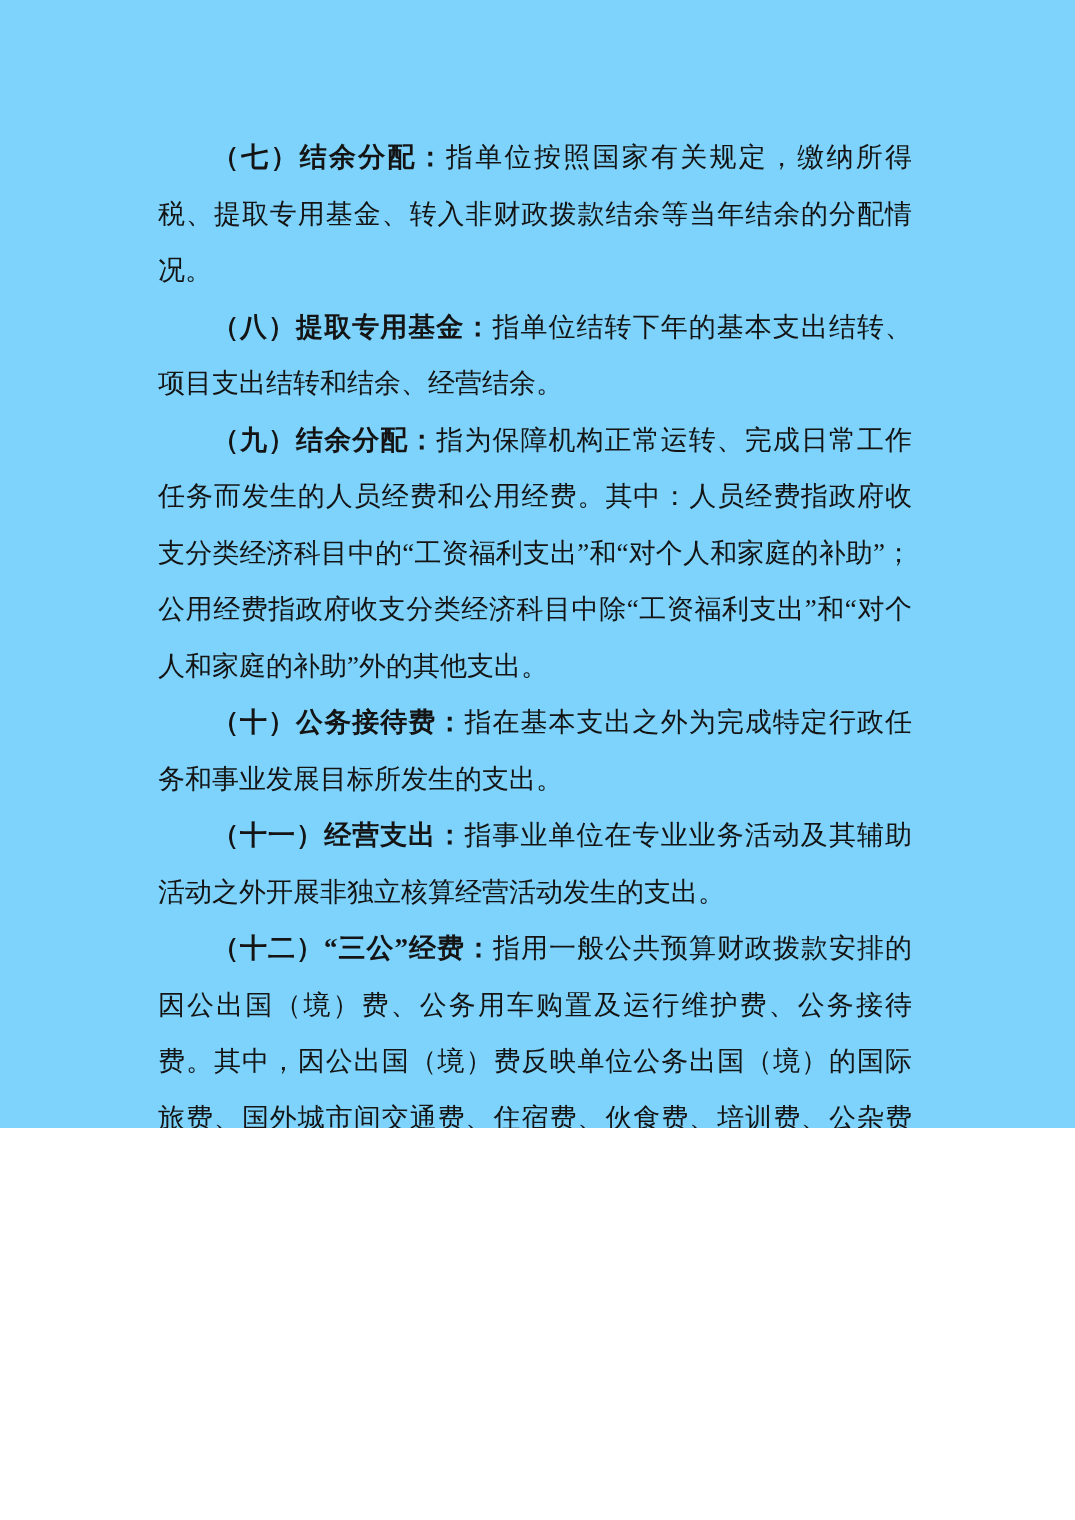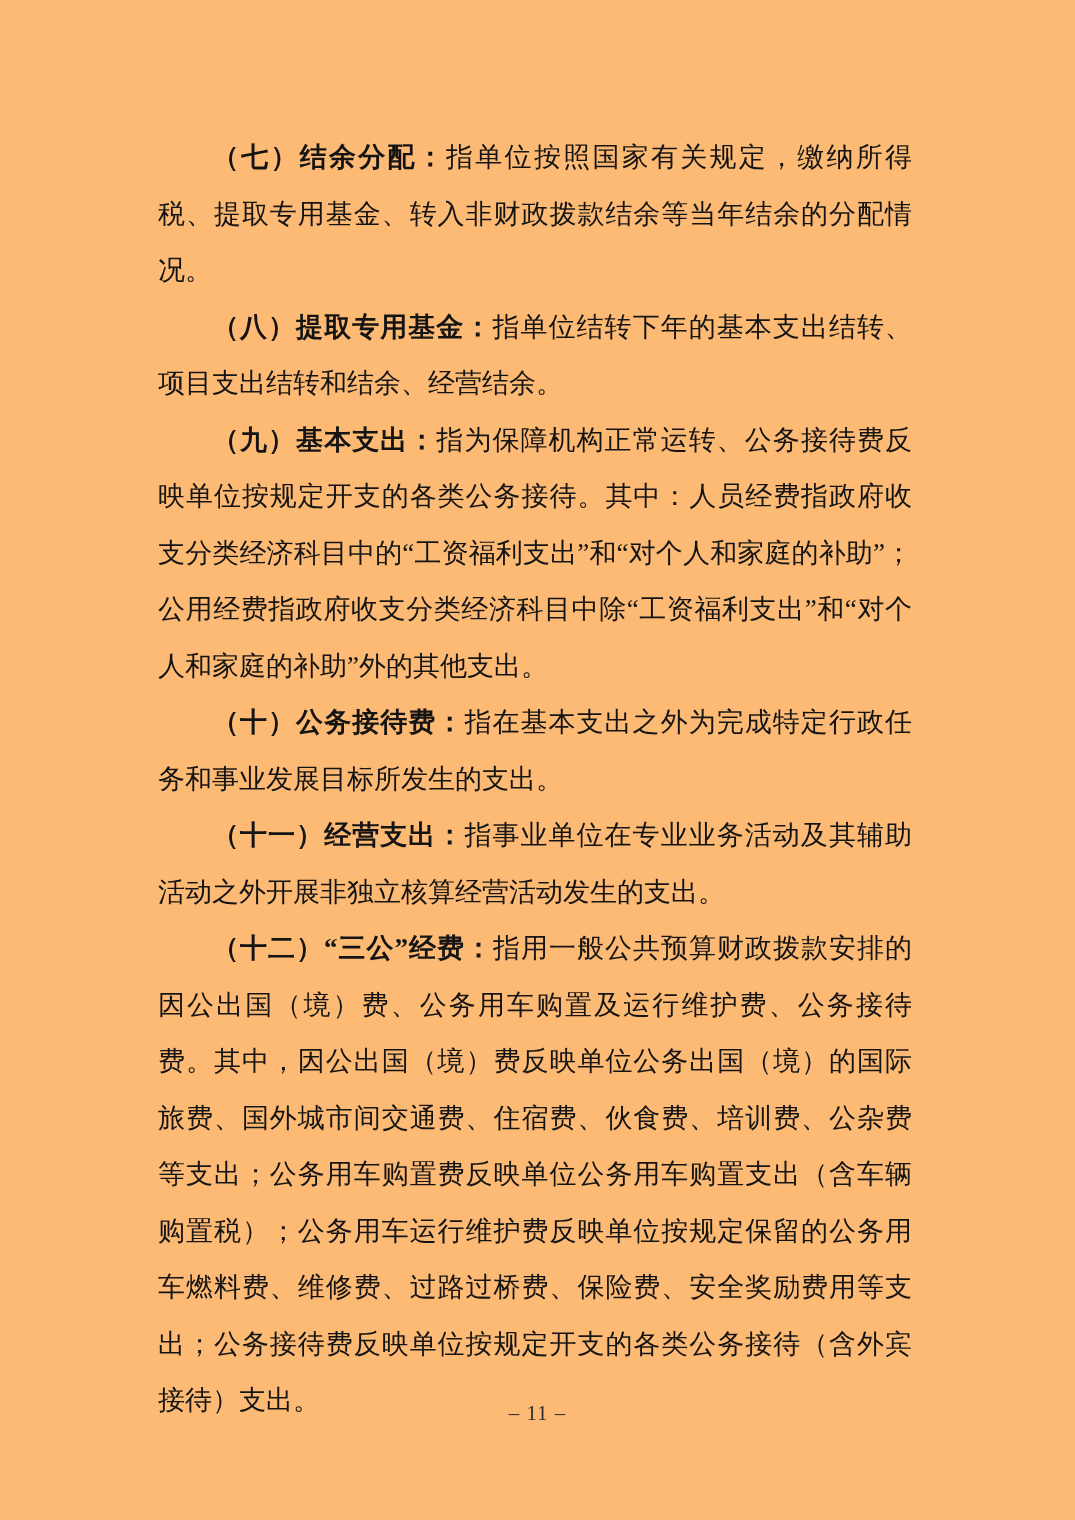--- a/index.html
+++ b/index.html
@@ -3,22 +3,22 @@
 <meta charset="utf-8">
 <style>
   html, body {
     margin: 0;
     padding: 0;
     background: #ffffff;
   }
   .page {
     position: relative;
     width: 1075px;
-    height: 1520px;
-    background: #fdba74;
+    height: 1128px;
+    background: #7dd3fc;
     overflow: hidden;
     font-family: "Liberation Serif", "DejaVu Serif", serif;
   }
   .content {
     position: absolute;
     left: 158px;
     top: 129px;
     width: 754px;
     font-size: 27px;
     line-height: 56.5px;
@@ -52,21 +52,21 @@
 <body>
 
 <div class="page">
 
   <div class="content">
 
     <p class="para"><span class="para-head">（七）结余分配：</span><span class="para-body">指单位按照国家有关规定，缴纳所得税、提取专用基金、转入非财政拨款结余等当年结余的分配情况。</span></p>
 
     <p class="para"><span class="para-head">（八）提取专用基金：</span><span class="para-body">指单位结转下年的基本支出结转、项目支出结转和结余、经营结余。</span></p>
 
-    <p class="para"><span class="para-head">（九）基本支出：</span><span class="para-body">指为保障机构正常运转、公务接待费反映单位按规定开支的各类公务接待。其中：人员经费指政府收支分类经济科目中的“工资福利支出”和“对个人和家庭的补助”；公用经费指政府收支分类经济科目中除“工资福利支出”和“对个人和家庭的补助”外的其他支出。</span></p>
+    <p class="para"><span class="para-head">（九）结余分配：</span><span class="para-body">指为保障机构正常运转、完成日常工作任务而发生的人员经费和公用经费。其中：人员经费指政府收支分类经济科目中的“工资福利支出”和“对个人和家庭的补助”；公用经费指政府收支分类经济科目中除“工资福利支出”和“对个人和家庭的补助”外的其他支出。</span></p>
 
     <p class="para"><span class="para-head">（十）公务接待费：</span><span class="para-body">指在基本支出之外为完成特定行政任务和事业发展目标所发生的支出。</span></p>
 
     <p class="para"><span class="para-head">（十一）经营支出：</span><span class="para-body">指事业单位在专业业务活动及其辅助活动之外开展非独立核算经营活动发生的支出。</span></p>
 
     <p class="para"><span class="para-head">（十二）“三公”经费：</span><span class="para-body">指用一般公共预算财政拨款安排的因公出国（境）费、公务用车购置及运行维护费、公务接待费。其中，因公出国（境）费反映单位公务出国（境）的国际旅费、国外城市间交通费、住宿费、伙食费、培训费、公杂费等支出；公务用车购置费反映单位公务用车购置支出（含车辆购置税）；公务用车运行维护费反映单位按规定保留的公务用车燃料费、维修费、过路过桥费、保险费、安全奖励费用等支出；公务接待费反映单位按规定开支的各类公务接待（含外宾接待）支出。</span></p>
 
   </div>
 
   <div class="page-number">– 11 –</div>

